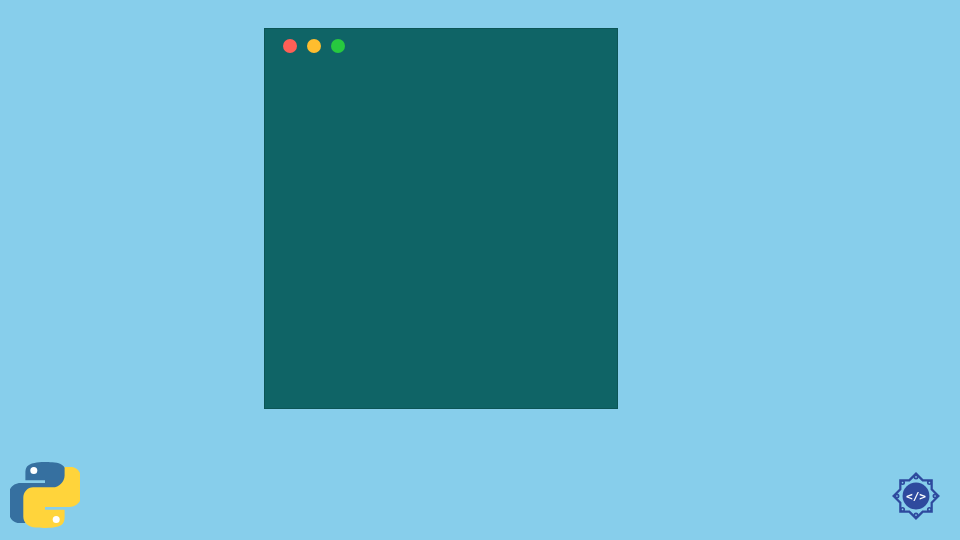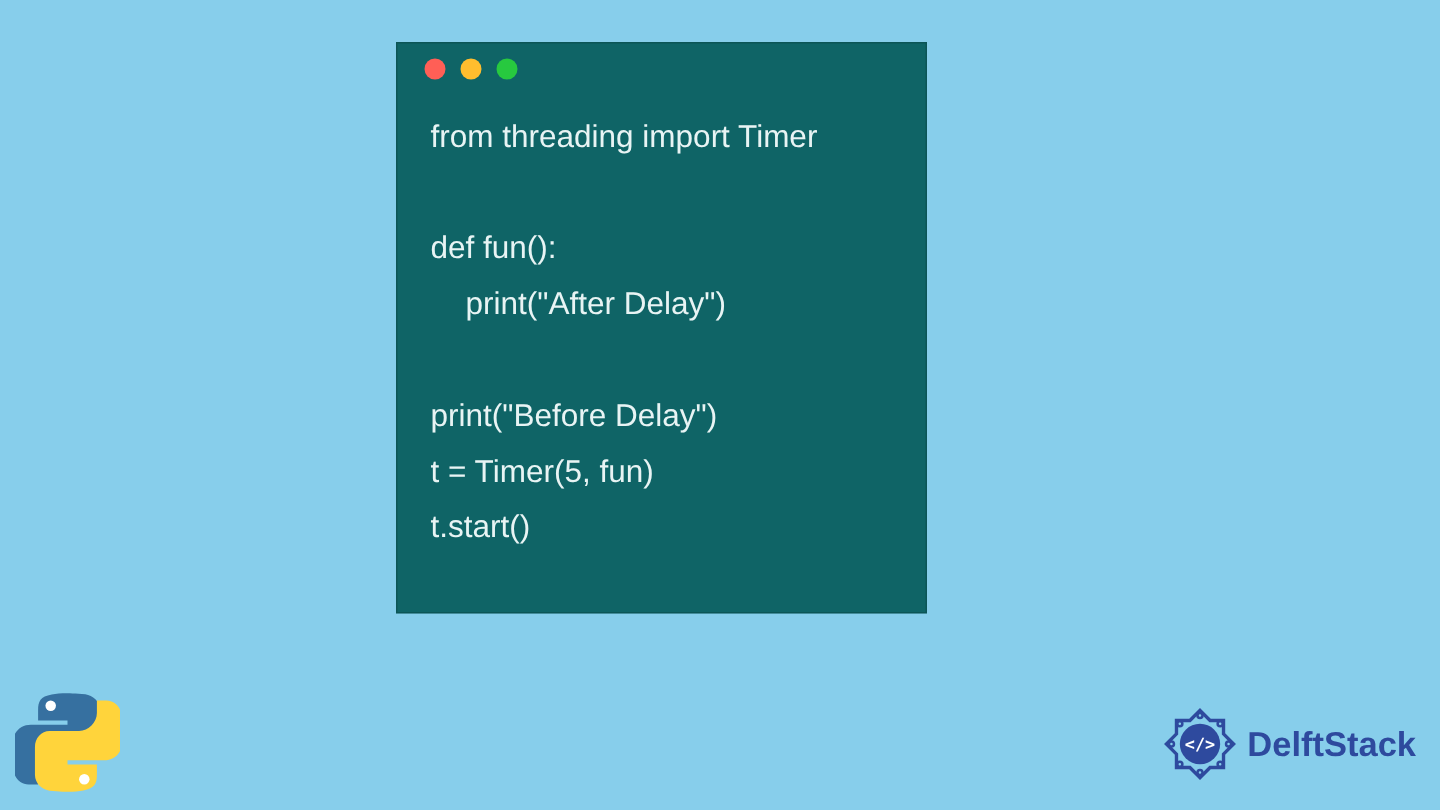--- a/index.html
+++ b/index.html
@@ -75,28 +75,20 @@
   </style>
 </head>
 <body>
 
 <div class="code-window">
   <div class="titlebar">
     <div class="dot dot-red"></div>
     <div class="dot dot-yellow"></div>
     <div class="dot dot-green"></div>
   </div>
-  <div class="code-content" id="code-block">from threading import Timer
-
-def fun():
-    print("After Delay")
-
-print("Before Delay")
-t = Timer(5, fun)
-t.start()</div>
 </div>
 
 <div class="python-logo">
   <svg viewBox="0 0 100 100" width="70" height="70">
     <path d="M49 3c-5 0-10 .5-14 1.3C24 6.3 22 11 22 19v10h28v4H15c-8 0-15 5-17 14-2.5 11-2.6 18 0 29 2 8 7 14 15 14h9V78c0-9 8-17 17-17h28c8 0 14-7 14-15V19c0-8-7-14-14-15-9-1-19-1-18-1z" fill="#3670a0"></path>
     <circle cx="34" cy="15" r="5" fill="#fff"></circle>
     <path d="M51 97c5 0 10-.5 14-1.3C76 93.7 78 89 78 81V71H50v-4h35c8 0 15-5 17-14 2.5-11 2.6-18 0-29-2-8-7-14-15-14h-9v12c0 9-8 17-17 17H33c-8 0-14 7-14 15v27c0 8 7 14 14 15 9 1 19 1 18 1z" fill="#ffd43b"></path>
     <circle cx="66" cy="85" r="5" fill="#fff"></circle>
   </svg>
 </div>
@@ -112,14 +104,13 @@
         <circle cx="24" cy="-24" r="3" fill="#87ceeb"></circle>
         <circle cx="34" cy="0" r="3" fill="#87ceeb"></circle>
         <circle cx="24" cy="24" r="3" fill="#87ceeb"></circle>
         <circle cx="0" cy="34" r="3" fill="#87ceeb"></circle>
         <circle cx="-24" cy="24" r="3" fill="#87ceeb"></circle>
         <circle cx="-34" cy="0" r="3" fill="#87ceeb"></circle>
         <circle cx="-24" cy="-24" r="3" fill="#87ceeb"></circle>
       </g>
     </g>
   </svg>
-  <span class="delftstack-text">DelftStack</span>
 </div>
 
 </body></html>

